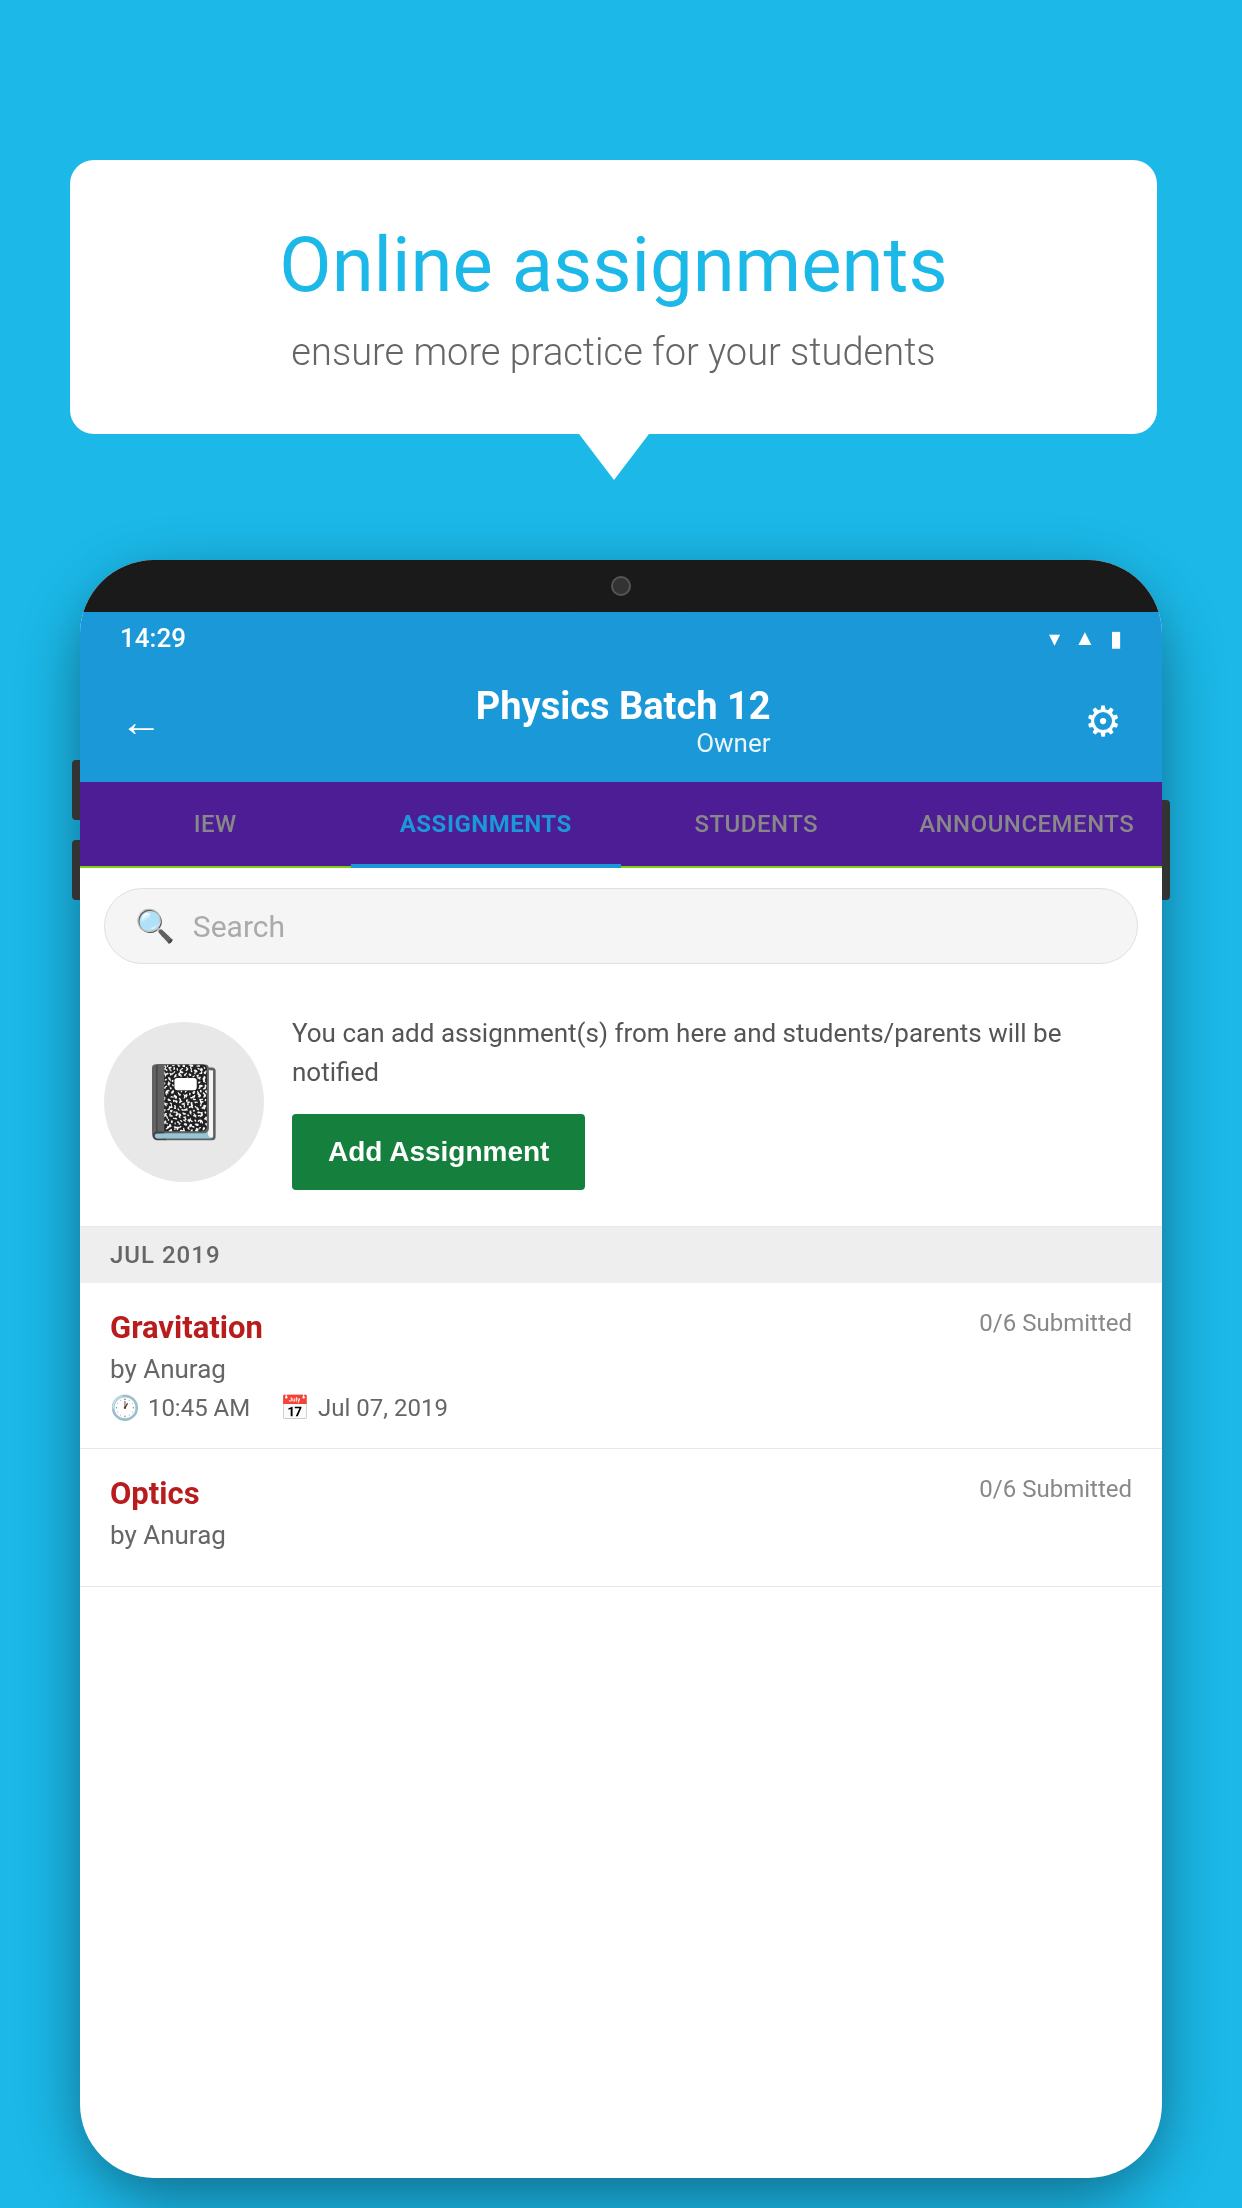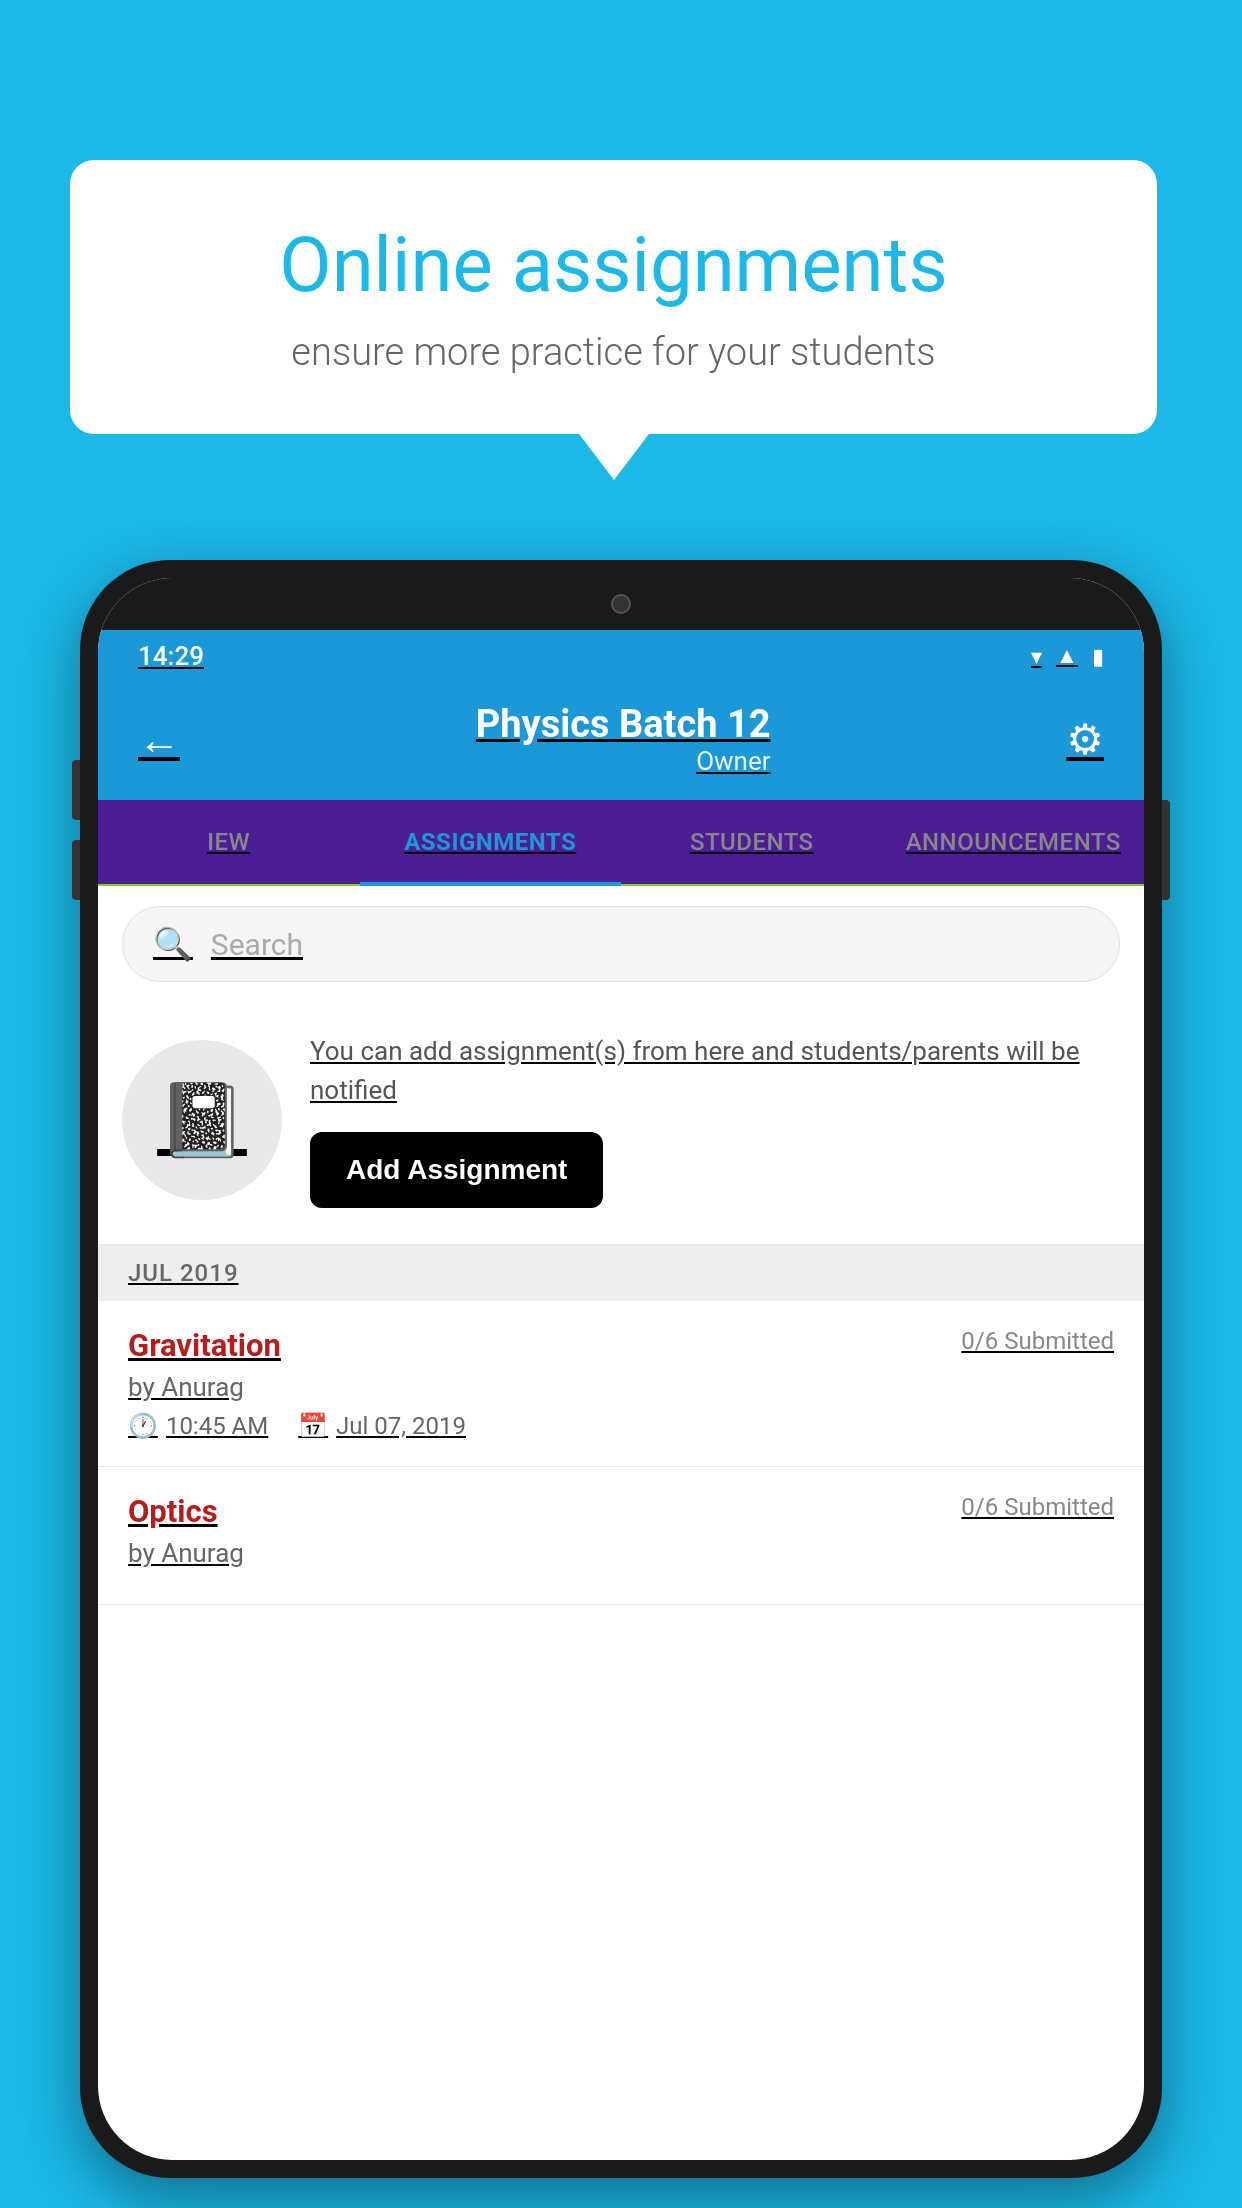--- a/index.html
+++ b/index.html
@@ -57,23 +57,21 @@
 
     
     .phone-frame {
       position: absolute;
       top: 560px;
       left: 80px;
       right: 80px;
       bottom: 30px;
       background: #1a1a1a;
       border-radius: 90px;
-      padding: 18px;
       box-shadow: 0 20px 60px rgba(0,0,0,0.4);
-      text-decoration: underline;
     }
 
     .phone-inner {
       background: white;
       border-radius: 74px;
       overflow: hidden;
       height: 100%;
       position: relative;
     }
 
@@ -264,24 +262,24 @@
     }
 
     .promo-text {
       font-size: 26px;
       color: #555;
       line-height: 1.5;
       margin-bottom: 22px;
     }
 
     .add-assignment-btn {
-      background: #000000;
+      background: #15803d;
       color: white;
       border: none;
-      border-radius: 12px;
+      border-radius: 4px;
       padding: 22px 36px;
       font-size: 28px;
       font-weight: 600;
       cursor: pointer;
     }
 
     
     .month-sep {
       background: #eeeeee;
       padding: 14px 30px;

